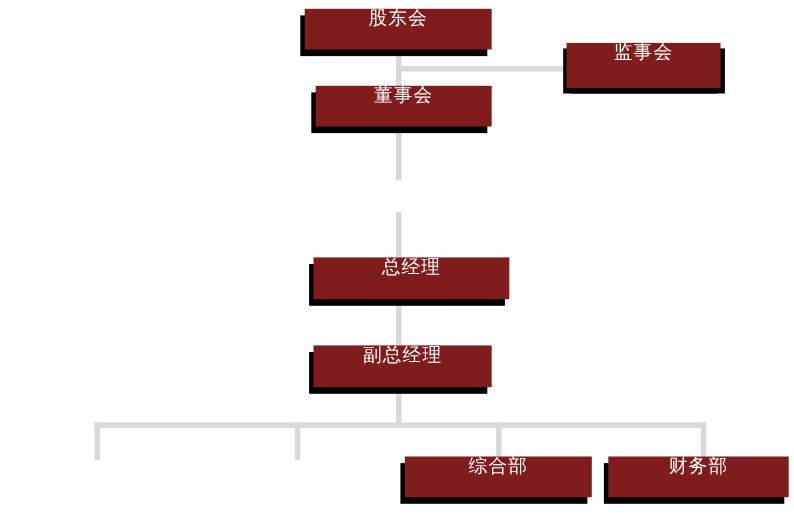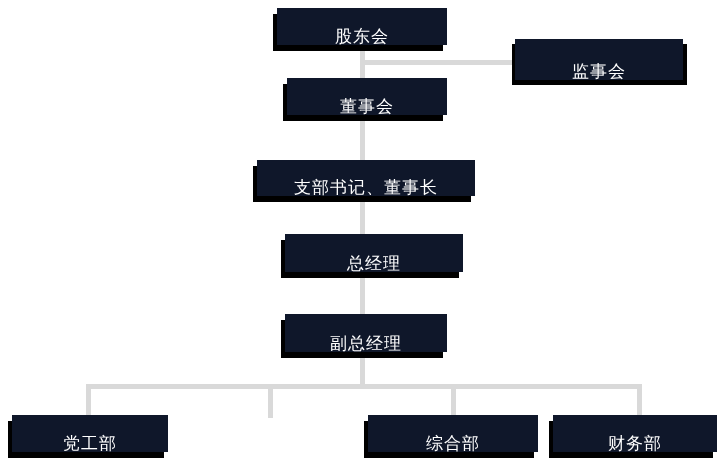--- a/index.html
+++ b/index.html
@@ -18,40 +18,40 @@
   
   .conn {
     position: absolute;
     background: #d9d9d9;
     z-index: 1;
   }
   
   .node {
     position: absolute;
     z-index: 2;
-    background: #0f172a;
+    background: #7f1d1d;
     box-shadow: -4px 6px 0 #000000;
     display: flex;
-    align-items: flex-end;
+    align-items: flex-start;
     justify-content: center;
   }
   .node .lbl {
     color: #ffffff;
     font-size: 17px;
     font-weight: 500;
     letter-spacing: 1px;
     white-space: nowrap;
     line-height: 1;
   }
   
   #n-supervisory { box-shadow: -3px 5px 0 #000000, 4px 5px 0 #000000; }
 
   
   #n-shareholders { left: 277px; top: 8px;   width: 170px; height: 37px; }
-  #n-supervisory  { left: 515px; top: 39px;  width: 168px; height: 41px; }
+  #n-supervisory  { left: 515px; top: 39px;  width: 140px; height: 41px; }
   #n-board        { left: 287px; top: 78px;  width: 160px; height: 37px; }
   #n-secretary    { left: 257px; top: 160px; width: 218px; height: 36px; }
   #n-gm           { left: 285px; top: 234px; width: 178px; height: 38px; }
   #n-deputy       { left: 285px; top: 314px; width: 162px; height: 38px; }
   #n-dept-0       { left: 12px;  top: 415px; width: 156px; height: 37px; }
   #n-dept-1       { left: 185px; top: 415px; width: 162px; height: 37px; }
   #n-dept-2       { left: 368px; top: 415px; width: 170px; height: 37px; }
   #n-dept-3       { left: 553px; top: 415px; width: 164px; height: 37px; }
 
   
@@ -89,35 +89,29 @@
   </div>
 
   <div class="node" id="n-supervisory">
     <span class="lbl">监事会</span>
   </div>
 
   <div class="node" id="n-board">
     <span class="lbl">董事会</span>
   </div>
 
-  <div class="node" id="n-secretary">
-    <span class="lbl">支部书记、董事长</span>
-  </div>
 
   <div class="node" id="n-gm">
     <span class="lbl">总经理</span>
   </div>
 
   <div class="node" id="n-deputy">
     <span class="lbl">副总经理</span>
   </div>
 
-  <div class="node" id="n-dept-0">
-    <span class="lbl">党工部</span>
-  </div>
 
 
   <div class="node" id="n-dept-3">
     <span class="lbl">财务部</span>
   </div>
 
   <div class="node" id="n-dept-2">
     <span class="lbl">综合部</span>
   </div>
 

